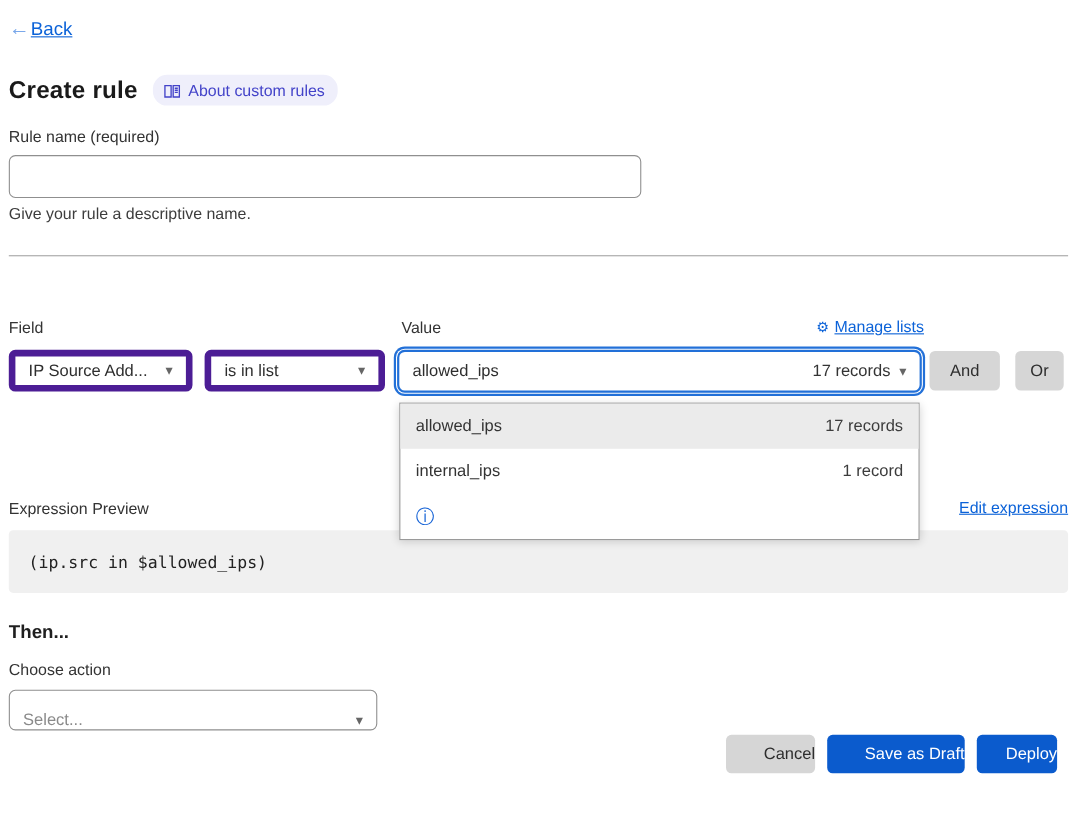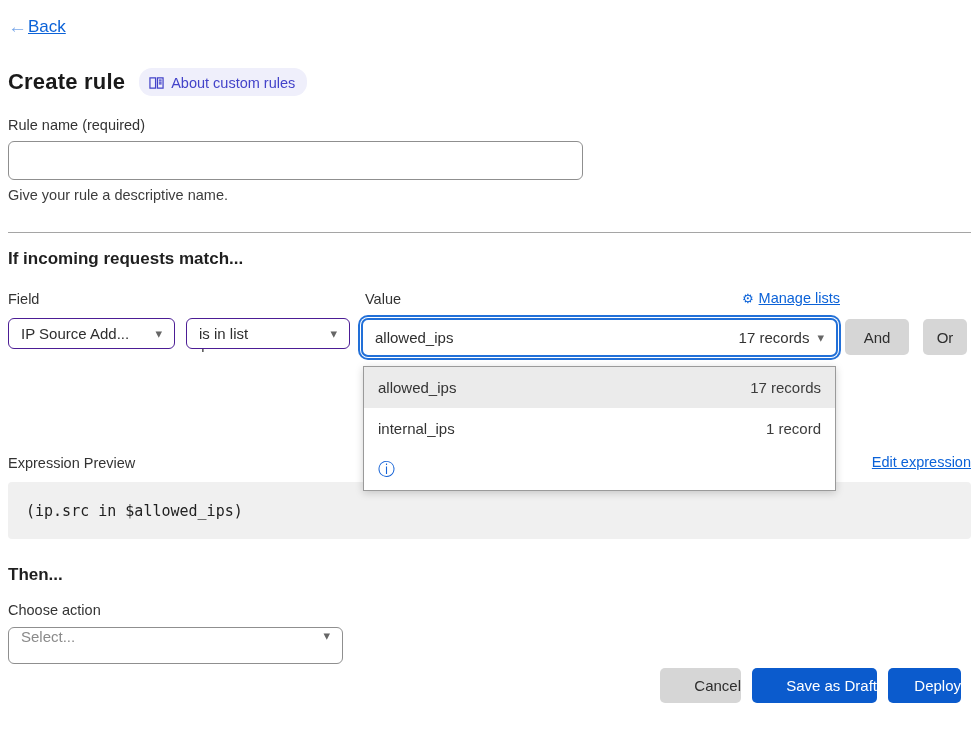--- a/index.html
+++ b/index.html
@@ -60,22 +60,22 @@
 
   .manage-lists {
     position: absolute; top: 290px; left: 730px; width: 110px;
     display: flex; align-items: center; justify-content: flex-end; gap: 5px;
     font-size: 14.5px; color: #0b62d8; text-decoration: none;
   }
   .manage-lists .gear { font-size: 13px; text-decoration: none; }
   .manage-lists .ml-text { text-decoration: underline; }
 
   .select-box {
-    position: absolute; top: 318px; height: 31px;
-    border: 1px solid #4c1d95; border-radius: 6px; background: #fff;
+    position: absolute; top: 318px; height: 38px;
+    border: 6px solid #4c1d95; border-radius: 6px; background: #fff;
     display: flex; align-items: center; justify-content: space-between;
     padding: 0 12px; font-size: 15px; color: #2e2e2e; cursor: pointer;
   }
   .caret { color: #666; font-size: 13px; margin-left: 8px; }
   .field-select { left: 8px; width: 167px; }
   .operator-select { left: 186px; width: 164px; gap: 32px; }
 
   .value-select {
     position: absolute; top: 318px; left: 361px; width: 477px; height: 39px;
     border: 2px solid #2270d8; border-radius: 7px; background: #fff;
@@ -128,21 +128,21 @@
     font-family: "DejaVu Sans Mono", "Liberation Mono", monospace;
     font-size: 15px; color: #222;
   }
 
   
   .then-heading { position: absolute; top: 565px; left: 8px; font-size: 17px; font-weight: 700; color: #1f1f1f; }
   .action-label { position: absolute; top: 602px; left: 8px; }
   .action-select {
     position: absolute; top: 627px; left: 8px; width: 335px; height: 37px;
     border: 1px solid #8f8f8f; border-radius: 6px; background: #fff;
-    display: flex; align-items: flex-start; justify-content: space-between;
+    display: flex; align-items: flex-end; justify-content: space-between;
     padding: 0 12px; font-size: 15px; cursor: pointer;
   }
   .placeholder-text { color: #8a8a8a; }
 
   
   .footer-btn {
     position: absolute; top: 668px; height: 35px;
     border: none; border-radius: 5px; font-size: 15px; cursor: pointer;
     font-family: "Liberation Sans", sans-serif;
     text-align: right;
@@ -174,21 +174,20 @@
       <span>About custom rules</span>
     </a>
   </div>
 
   <label class="field-label rule-name-label">Rule name (required)</label>
   <input class="rule-name-input" type="text" value="" style="">
   <div class="rule-name-help">Give your rule a descriptive name.</div>
 
   <div class="divider"></div>
 
-  <h2 class="match-heading">If incoming requests match...</h2>
 
   <div class="field-label label-field">Field</div>
   <div class="field-label label-operator">Operator</div>
   <div class="field-label label-value">Value</div>
 
   <a class="manage-lists">
     <span class="gear">⚙</span>
     <span class="ml-text">Manage lists</span>
   </a>
 

